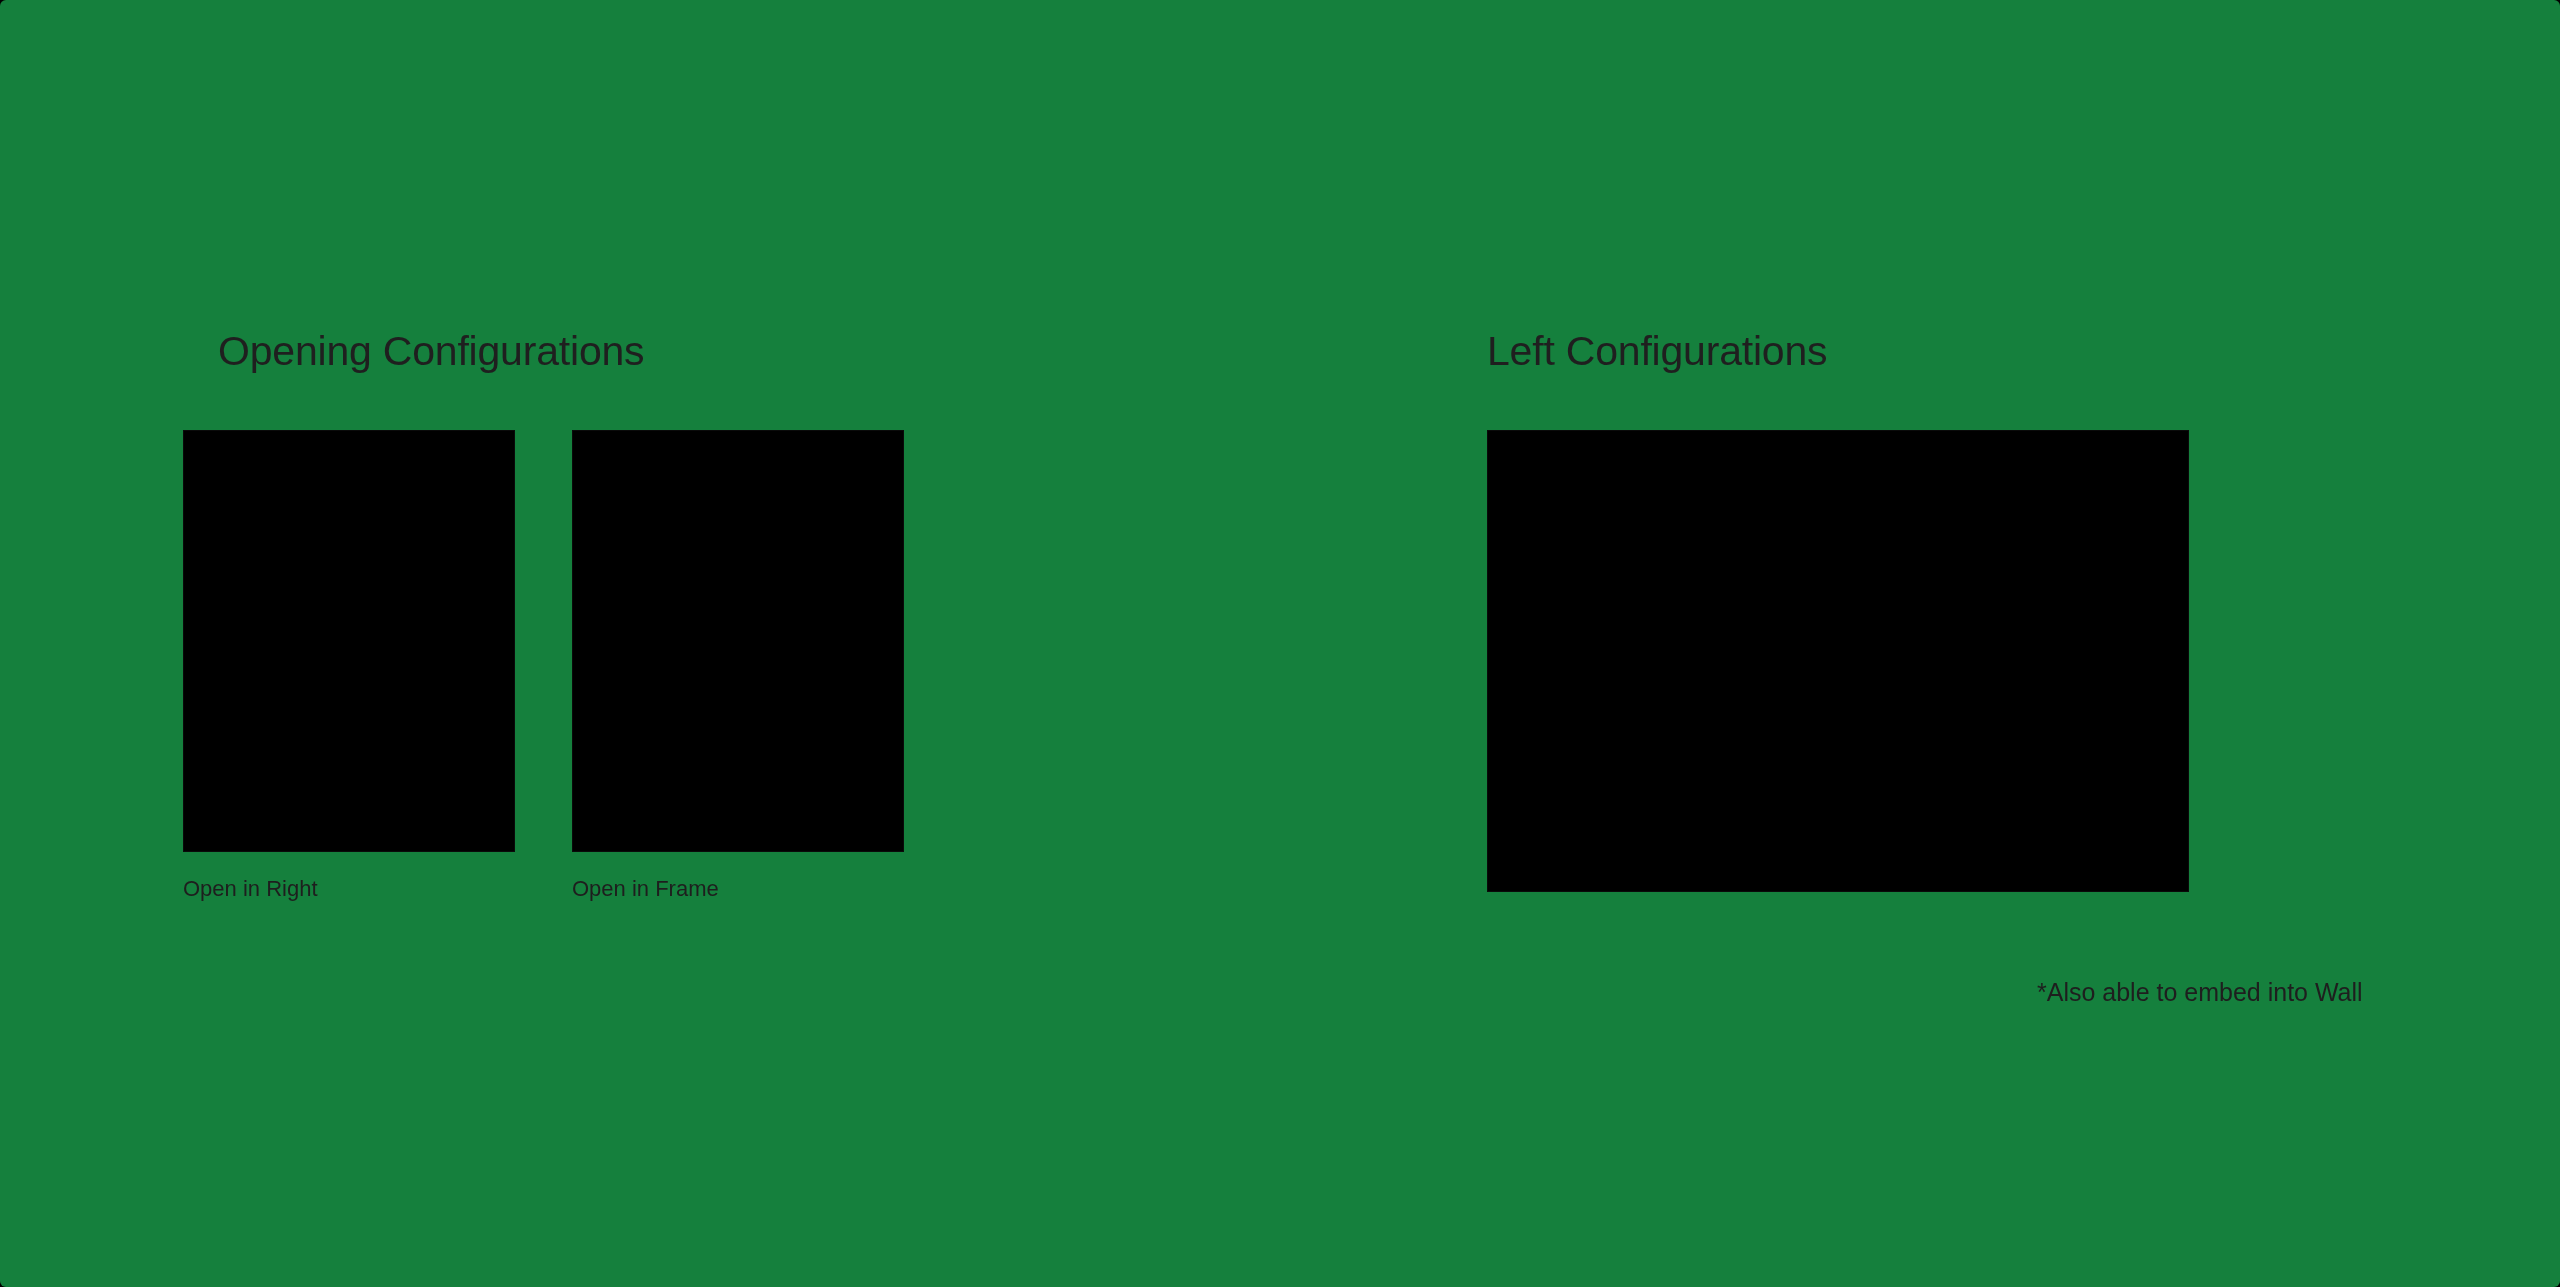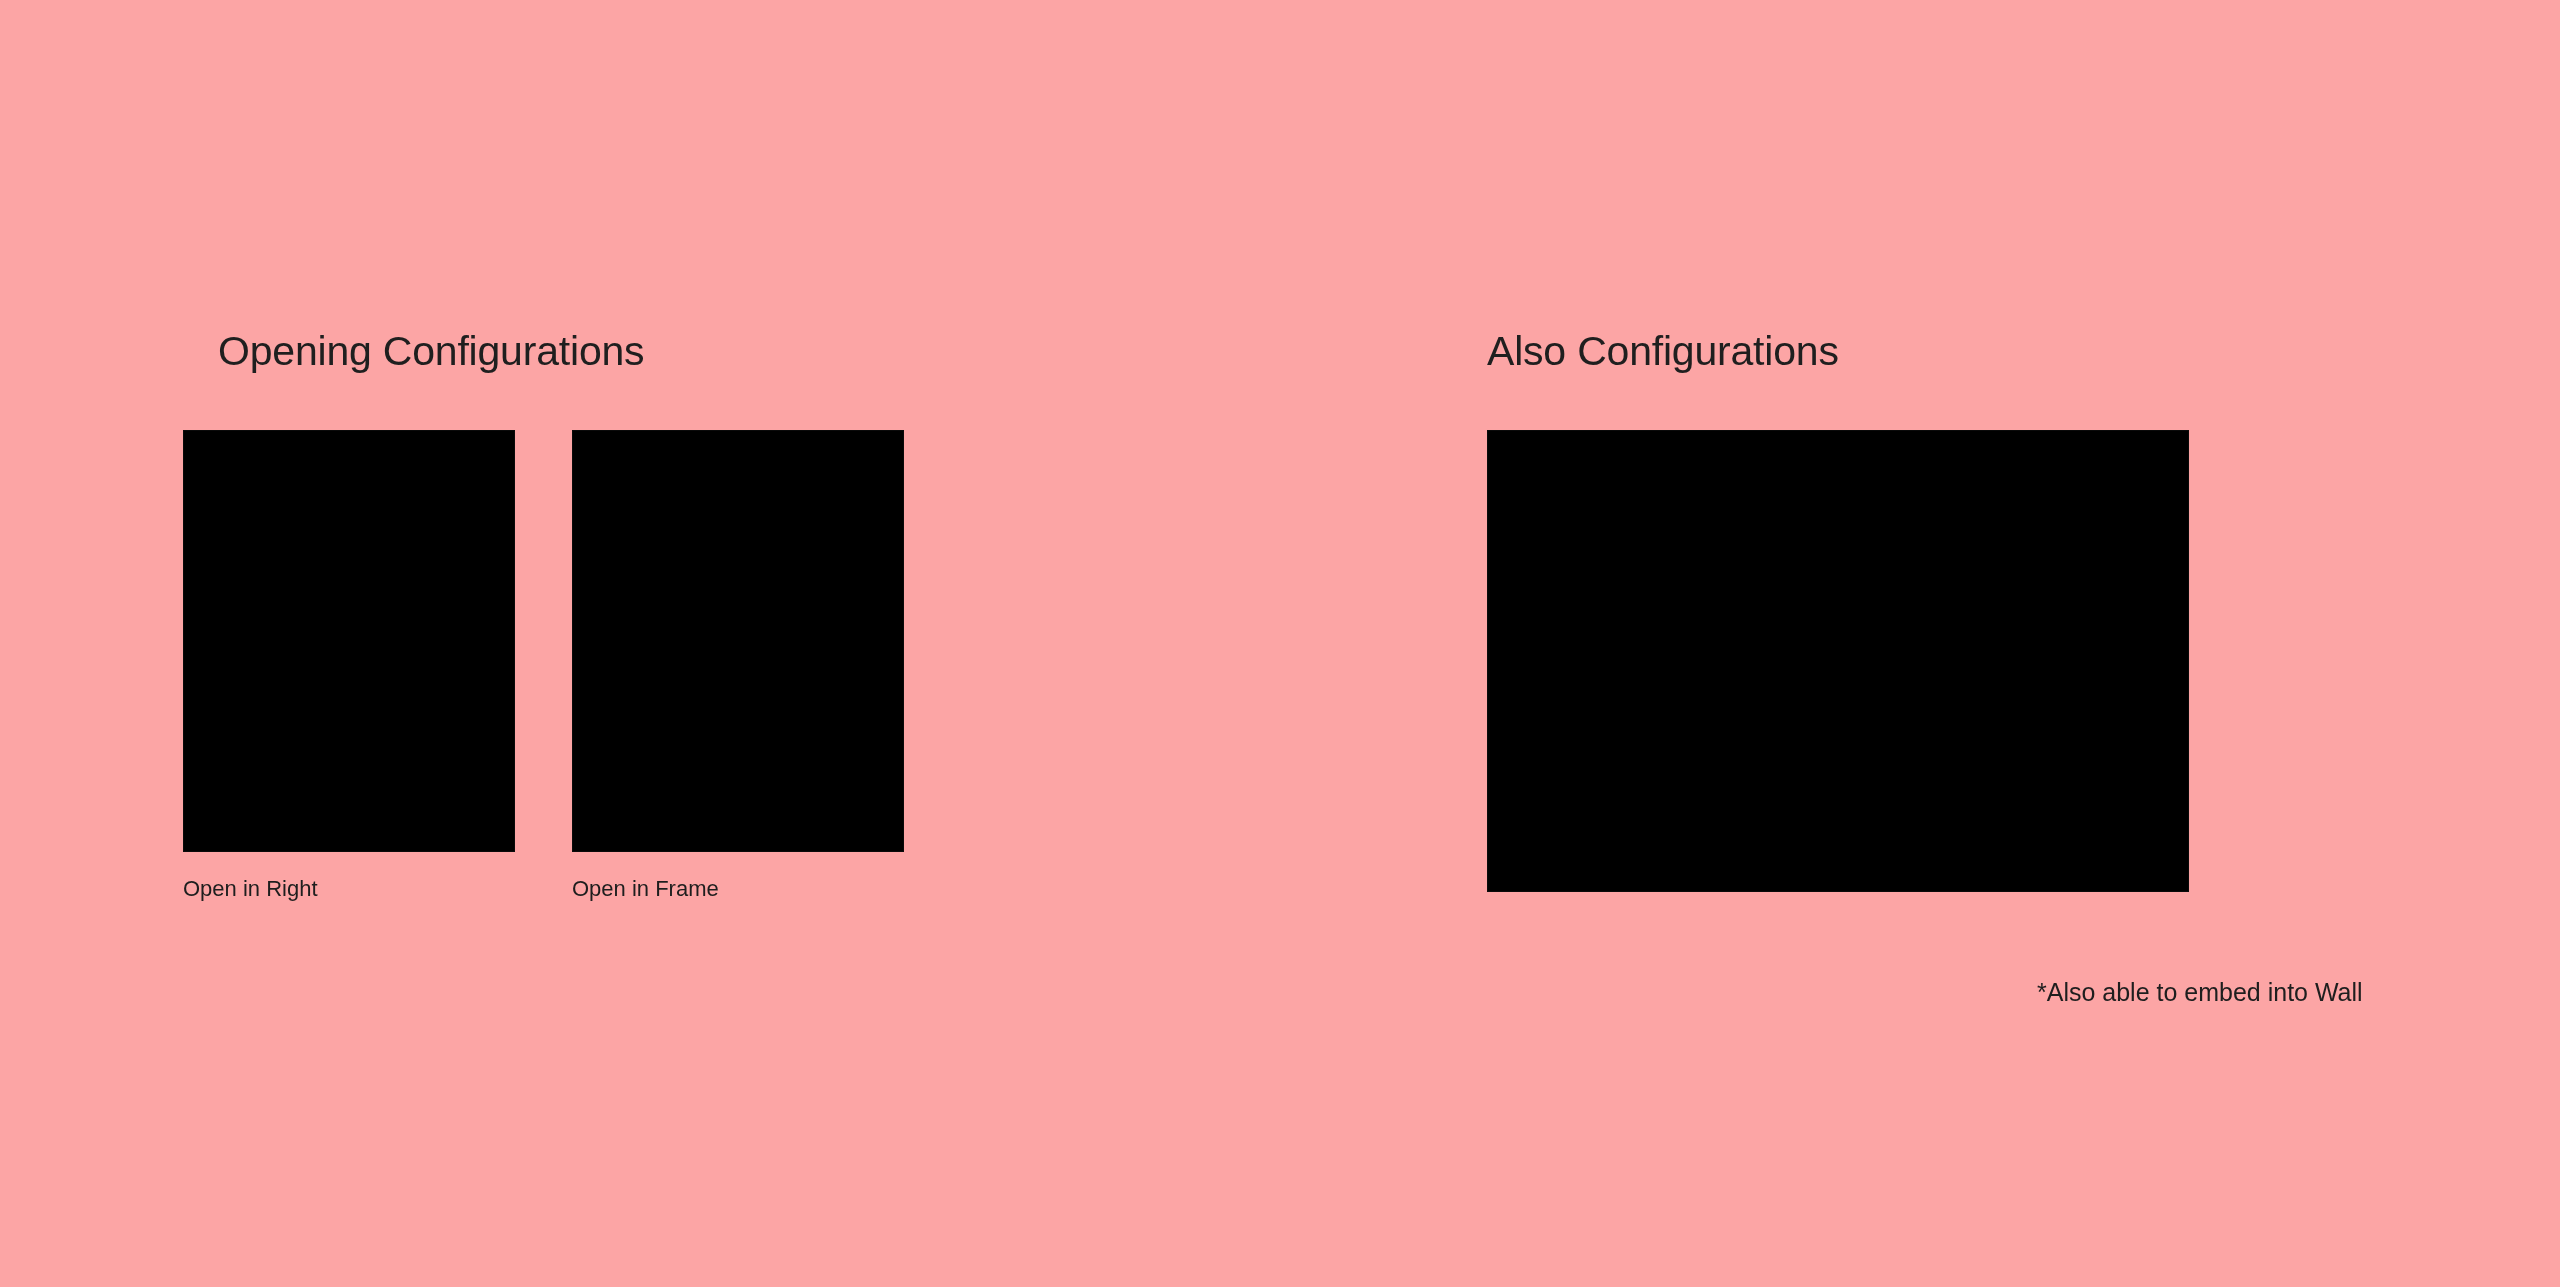--- a/index.html
+++ b/index.html
@@ -12,21 +12,22 @@
     height: 1287px;
     position: relative;
     overflow: hidden;
     font-family: "Liberation Sans", sans-serif;
     color: #1c1c1c;
   }
 
   .canvas {
     position: absolute;
     inset: 0;
-    background: #fca5a5;
+    background: #15803d;
+    border-radius: 6px;
   }
 
   .panel-title {
     position: absolute;
     font-size: 41px;
     font-weight: 400;
     letter-spacing: -0.2px;
     color: #1f1f1f;
     white-space: nowrap;
   }
@@ -69,21 +70,21 @@
 <body>
 
 <div class="canvas">
 
   <div class="drawing" id="drawing-open-right"></div>
   <div class="drawing" id="drawing-open-left"></div>
   <div class="drawing" id="drawing-frame"></div>
 
   <div class="panel-title" id="opening-title">Opening Configurations</div>
 
-  <div class="panel-title" id="frame-title">Also Configurations</div>
+  <div class="panel-title" id="frame-title">Left Configurations</div>
 
   <div class="caption" id="caption-open-right">Open in Right</div>
 
   <div class="caption" id="caption-open-left">Open in Frame</div>
 
   <div class="footnote" id="footnote-wall">*Also able to embed into Wall</div>
 
 </div>
 
 </body></html>

